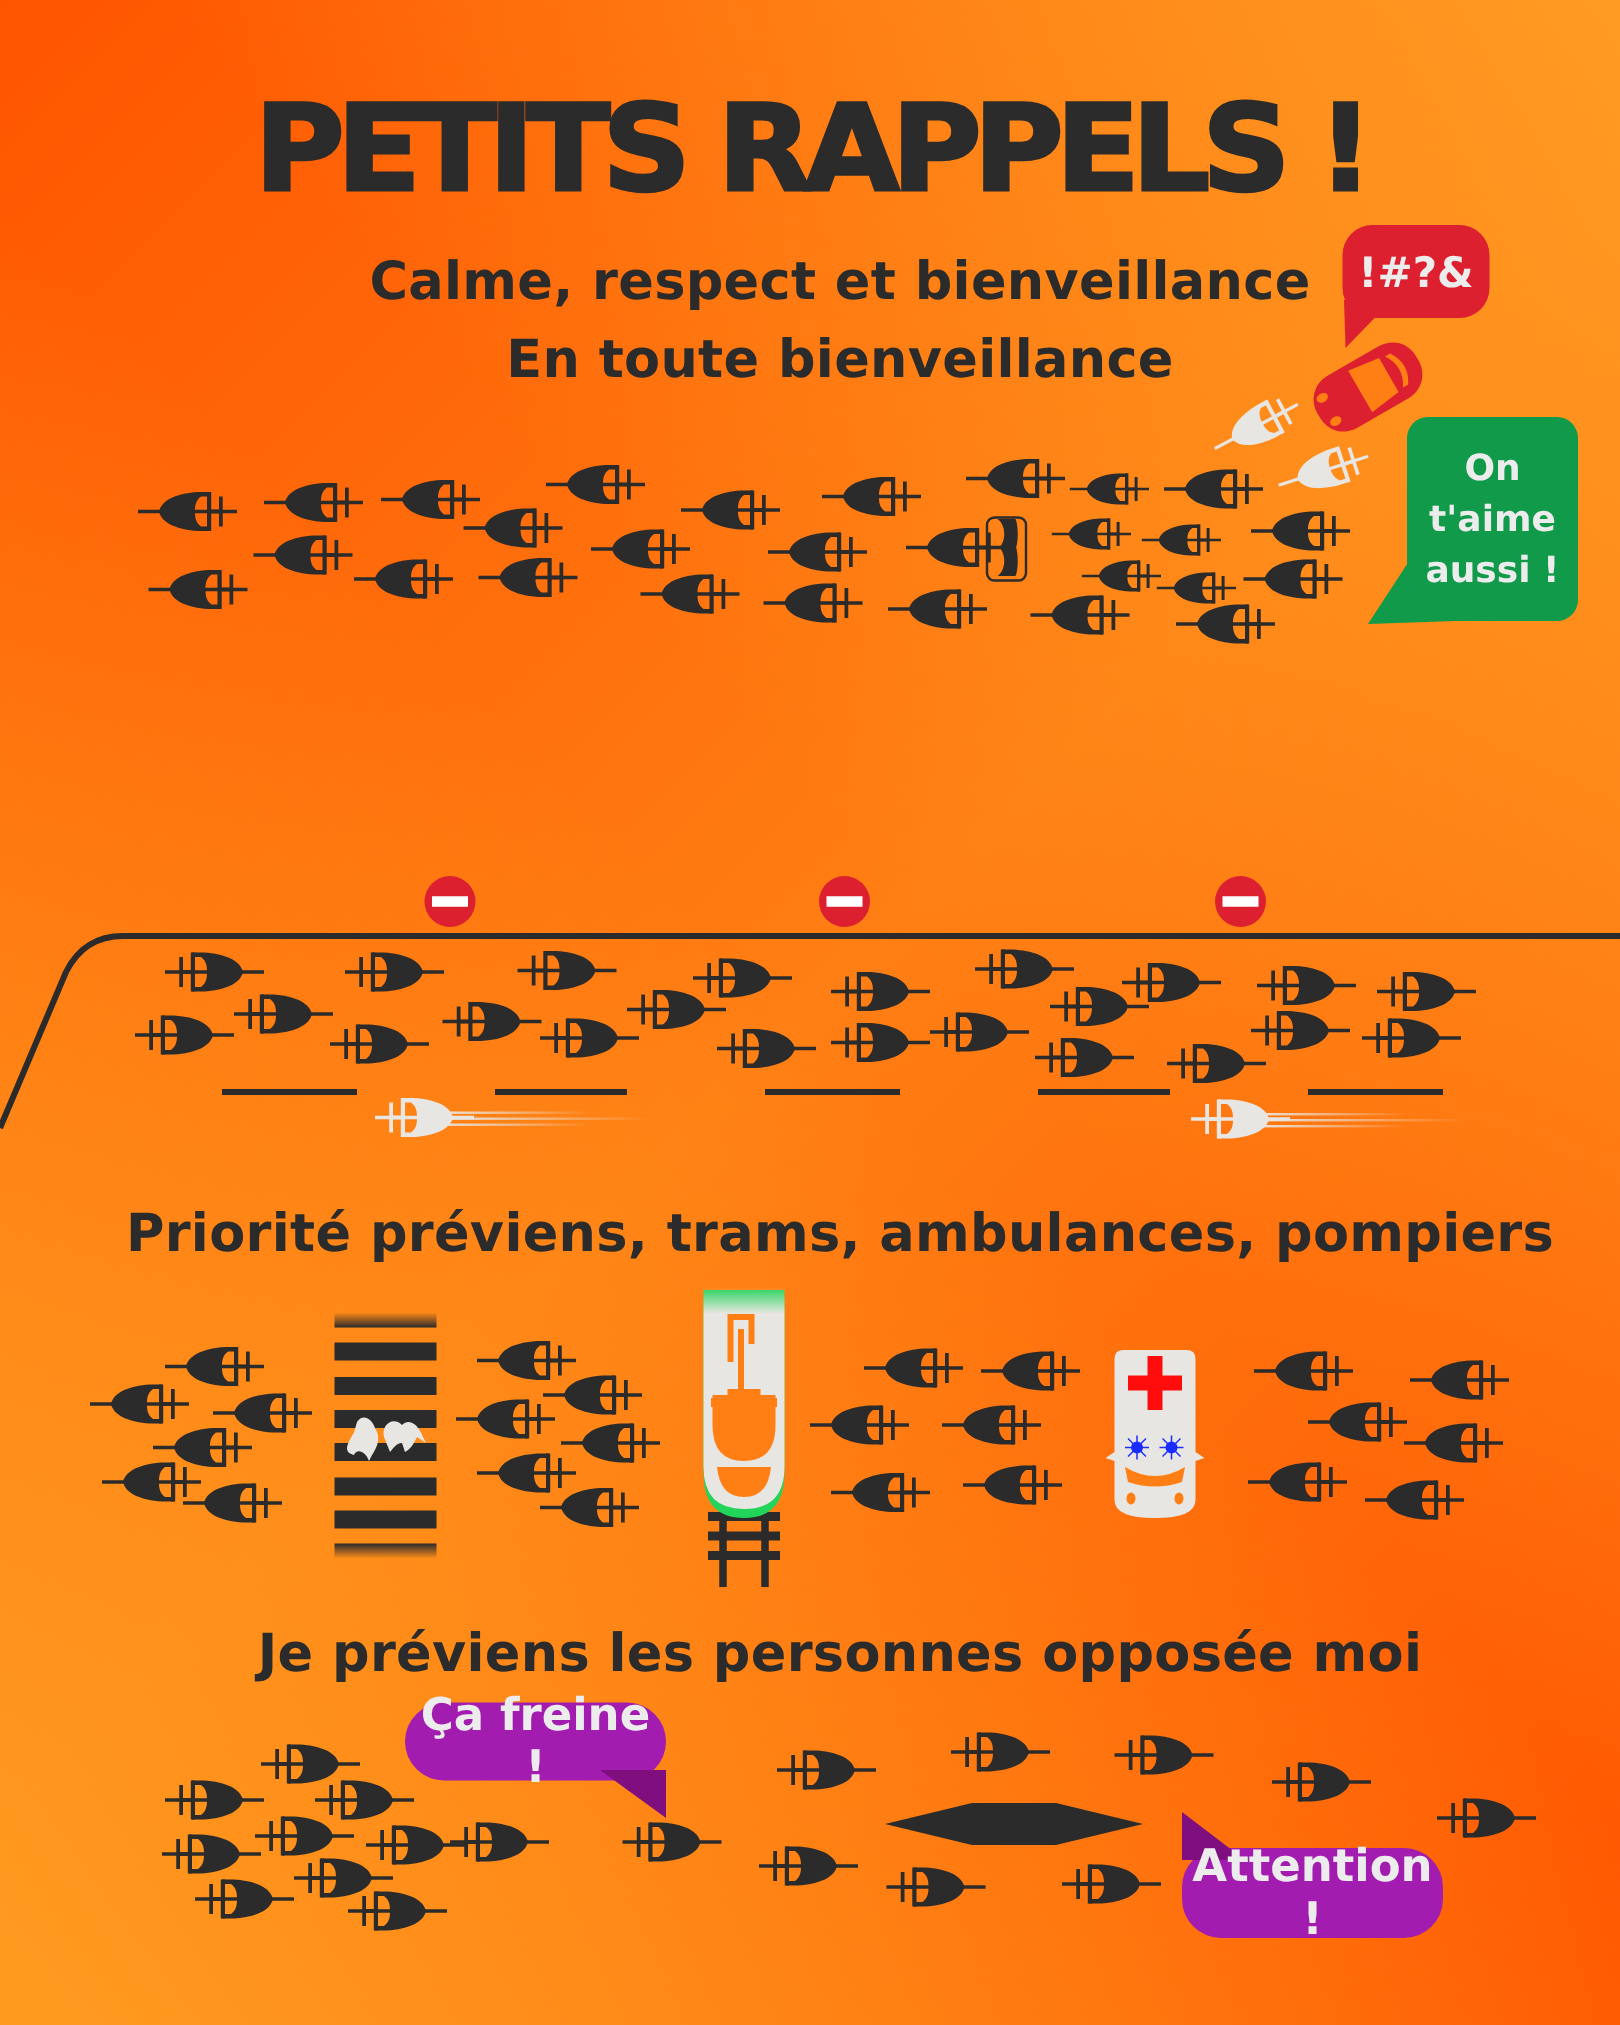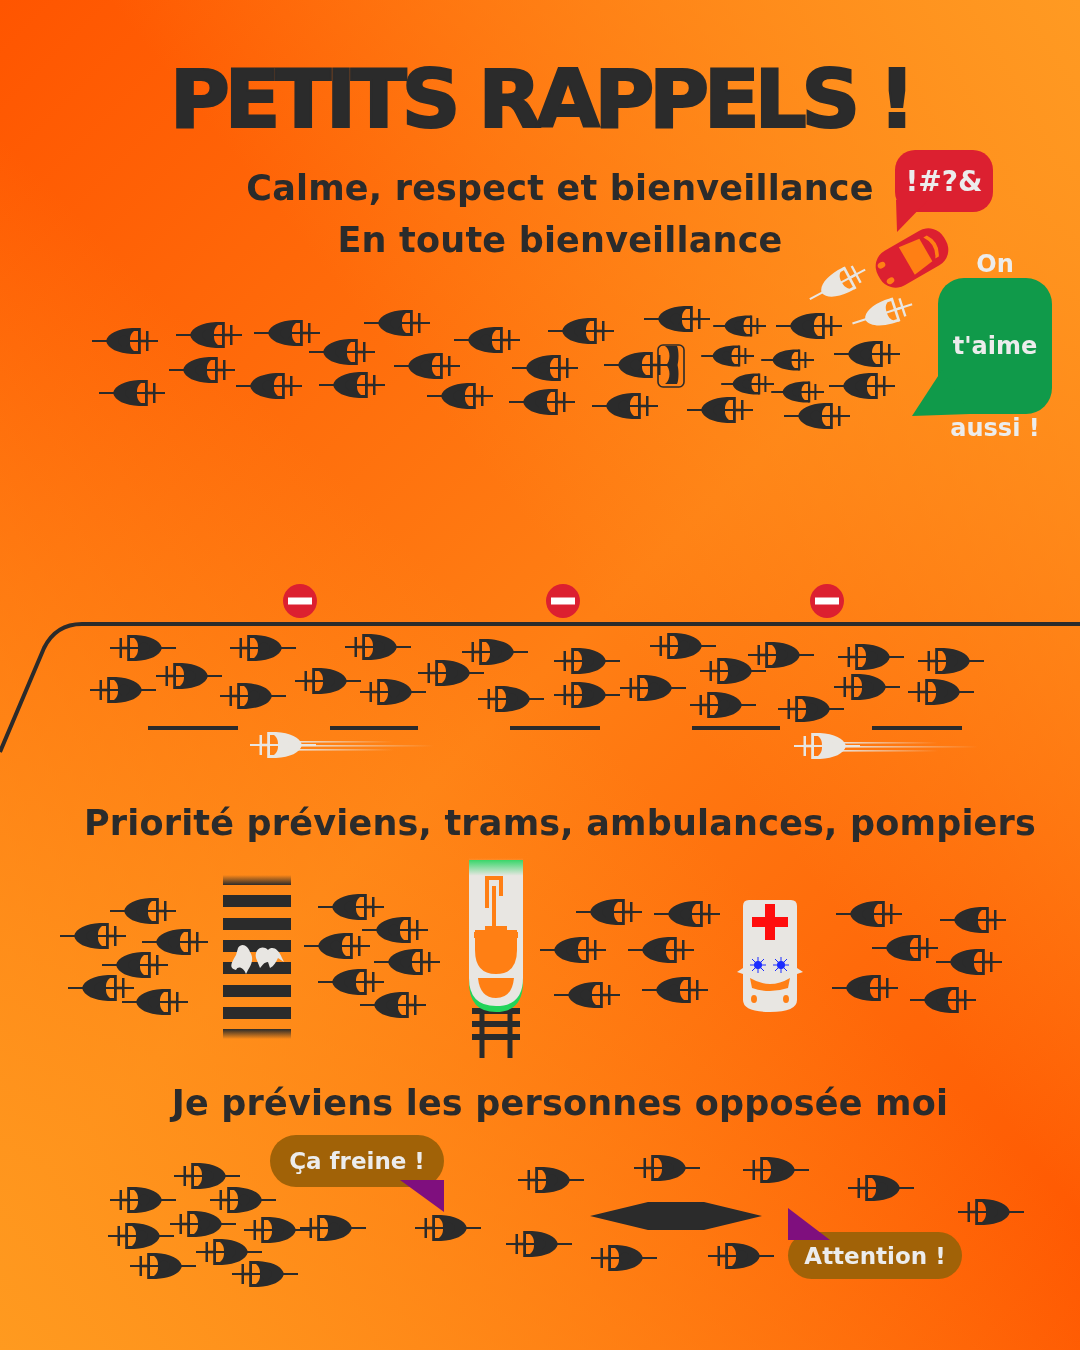--- a/index.html
+++ b/index.html
@@ -32,22 +32,22 @@
       text-align: center; font-weight: bold; font-size: 35px; line-height: 52px;
       color: #2b2b2b; letter-spacing: 0.2px;
     }
     .heading .line { display: block; padding-left: 40px; }
     .bubble {
       position: absolute; color: #ececec; font-weight: bold;
       display: flex; align-items: center; justify-content: center; text-align: center;
     }
     .bubble span { position: relative; z-index: 2; }
     .bubble-red { background: #dc2030; border-radius: 20px; font-size: 28px; }
-    .bubble-green { background: #109a4a; border-radius: 26px; font-size: 24px; line-height: 34px; gap: 48px; }
-    .bubble-purple { background: #a16207; border-radius: 26px; font-size: 23px; }
+    .bubble-green { background: #109a4a; border-radius: 14px; font-size: 24px; line-height: 34px; }
+    .bubble-purple { background: #a21caf; border-radius: 26px; font-size: 30px; }
     .layer { position: absolute; left: 0; top: 0; width: 1080px; height: 1350px; pointer-events: none; }
     svg.layer { overflow: visible; }
   </style>
 </head>
 <body>
 
 <div class="bg-overlay"></div>
 
 <h1 class="title">PETITS RAPPELS !</h1>
 
@@ -80,21 +80,21 @@
     <polygon points="942,370 970,414 912,416" fill="#109a4a"></polygon>
   </svg>
 
 <div class="bubble bubble-purple" style="left:270px; top:1135px; width:174px; height:52px;">
   <span>Ça freine !</span>
 </div>
 <svg class="layer">
     <polygon points="400,1180 444,1180 444,1212" fill="#7f0f7e"></polygon>
   </svg>
 
-<div class="bubble bubble-purple" style="left:788px; top:1232px; width:174px; height:47px;align-items:center;">
+<div class="bubble bubble-purple" style="left:788px; top:1232px; width:174px; height:60px;align-items:center;">
   <span>Attention !</span>
 </div>
 <svg class="layer">
     <polygon points="788,1208 788,1240 830,1240" fill="#7f0f7e"></polygon>
   </svg>
 
 <svg class="layer" id="art" width="1080" height="1350" viewBox="0 0 1080 1350">
   <defs>
 
     <g id="cyc">

